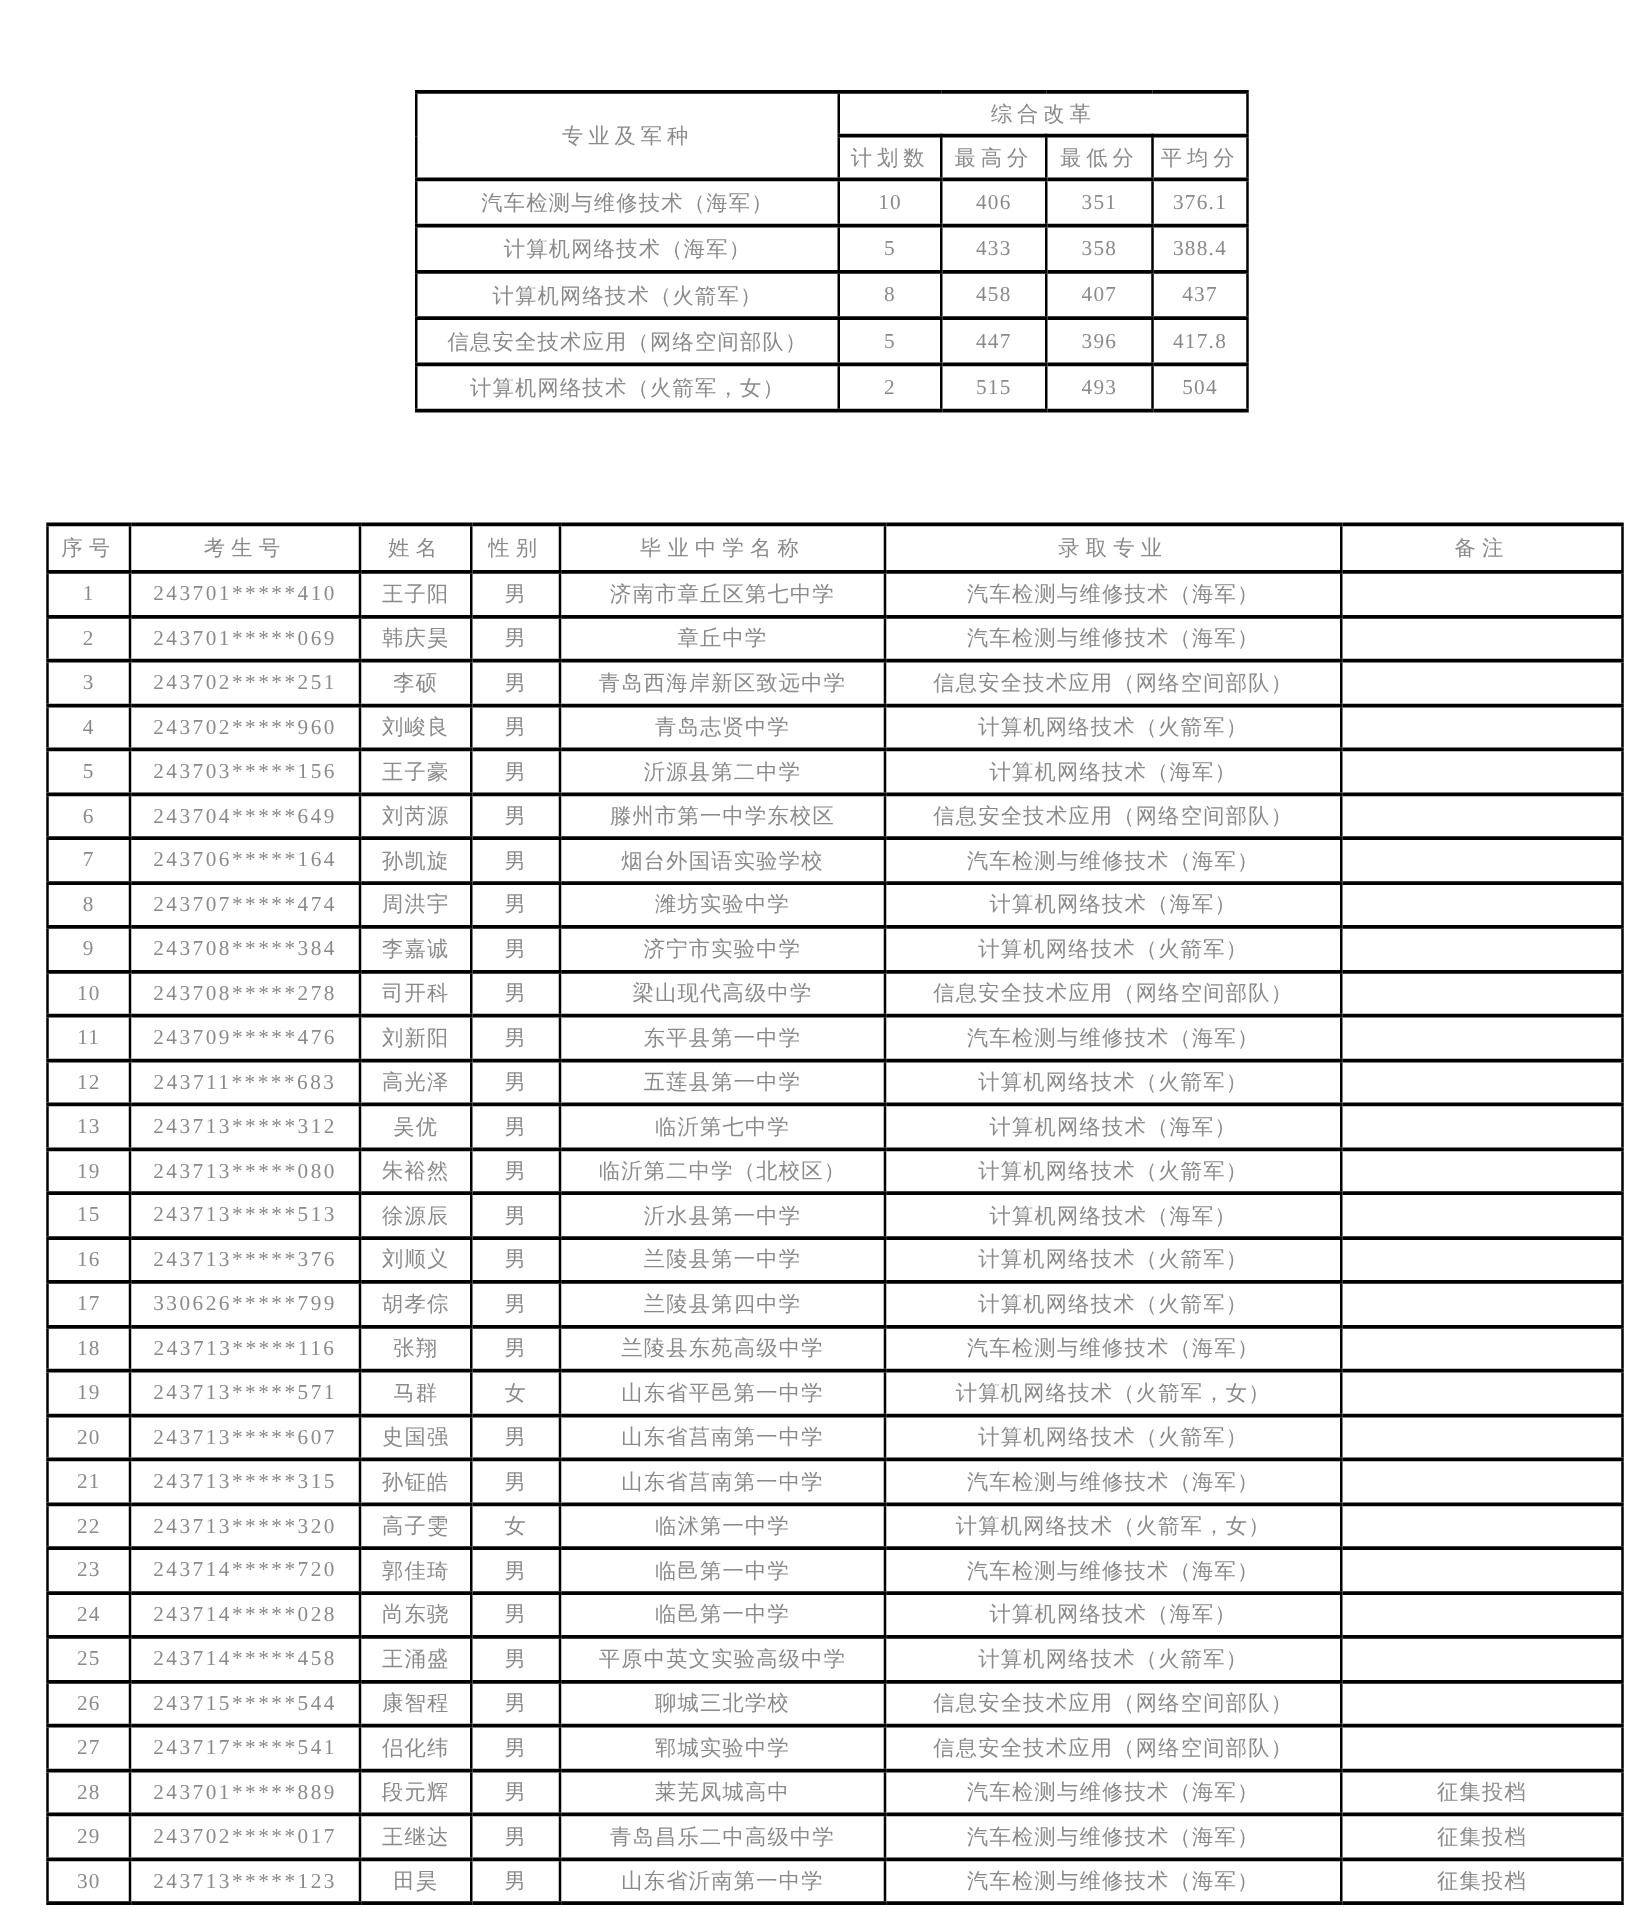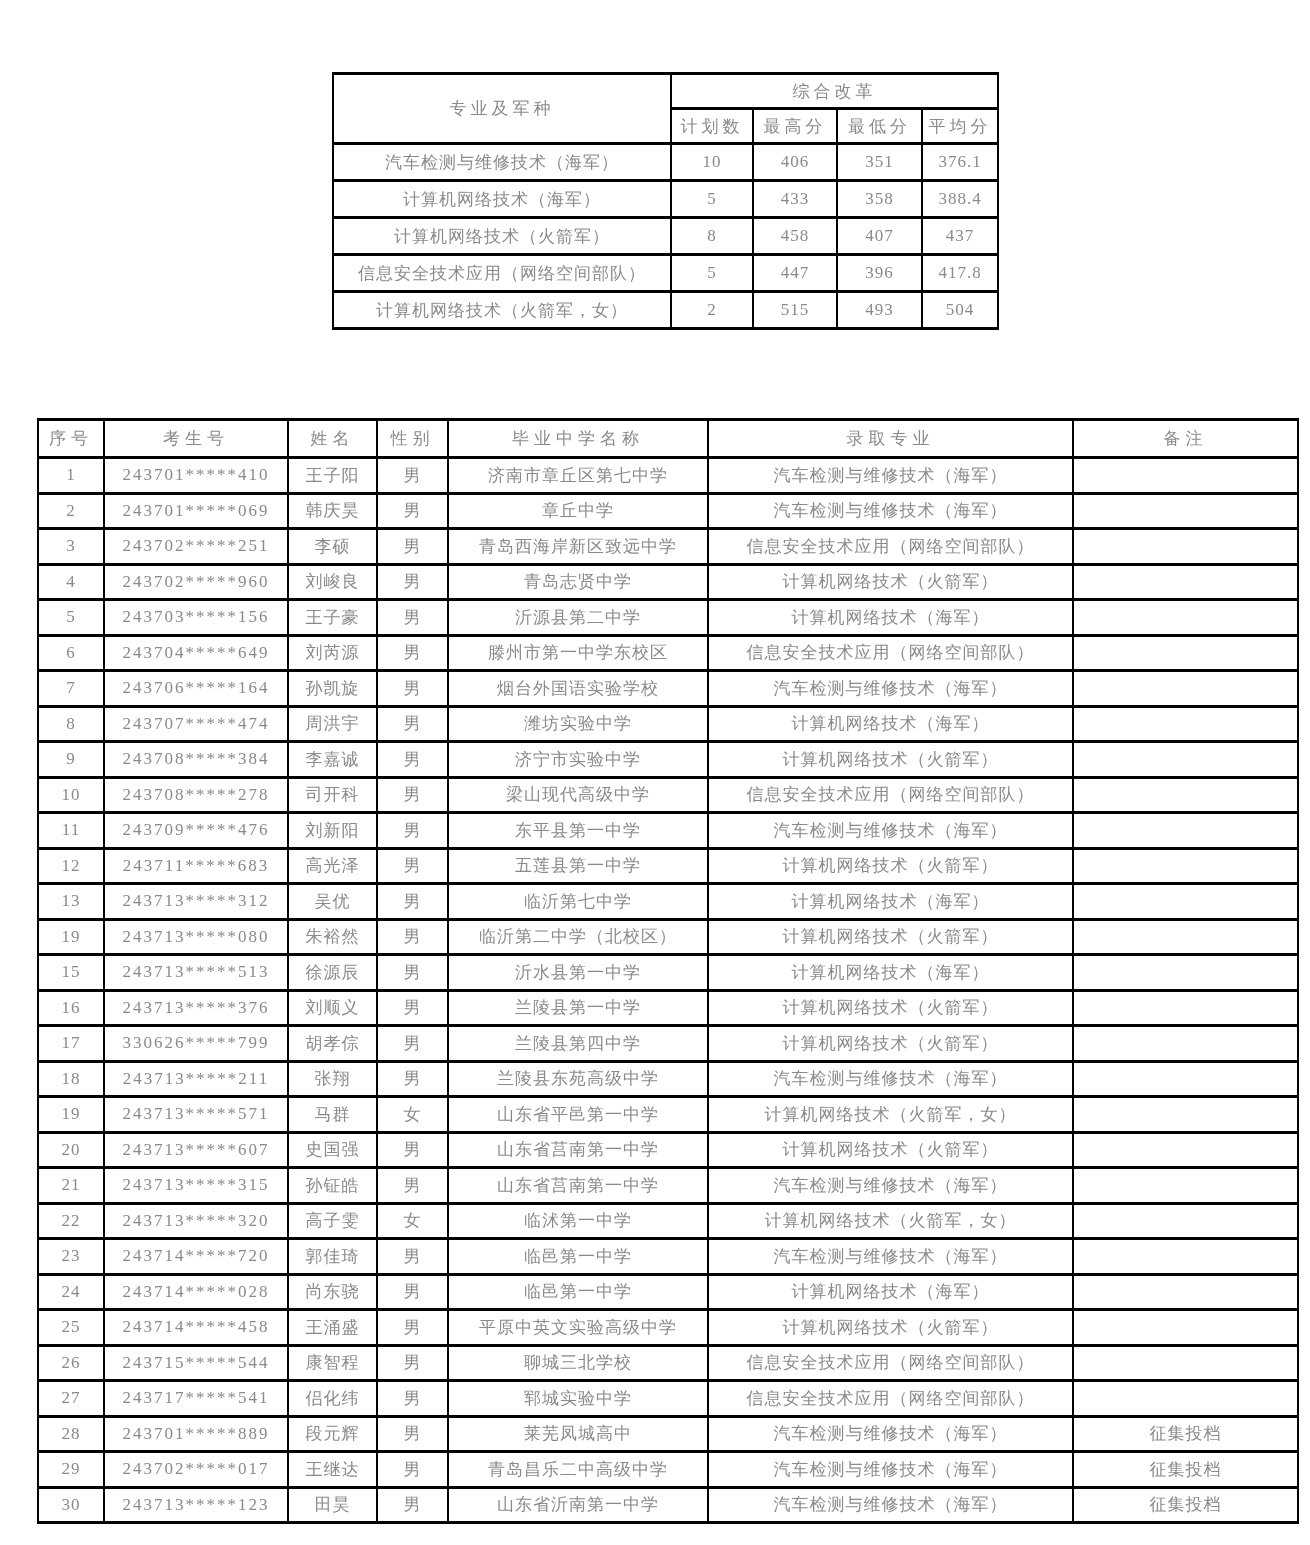--- a/index.html
+++ b/index.html
@@ -277,21 +277,21 @@
         <td data-name="admission-row-index">17</td>
         <td data-name="admission-row-candidate-no">330626*****799</td>
         <td data-name="admission-row-name">胡孝倧</td>
         <td data-name="admission-row-gender">男</td>
         <td data-name="admission-row-school">兰陵县第四中学</td>
         <td data-name="admission-row-admitted-major">计算机网络技术（火箭军）</td>
         <td data-name="admission-row-remark"></td>
       </tr>
       <tr data-name="admission-row">
         <td data-name="admission-row-index">18</td>
-        <td data-name="admission-row-candidate-no">243713*****211</td>
+        <td data-name="admission-row-candidate-no">243713*****116</td>
         <td data-name="admission-row-name">张翔</td>
         <td data-name="admission-row-gender">男</td>
         <td data-name="admission-row-school">兰陵县东苑高级中学</td>
         <td data-name="admission-row-admitted-major">汽车检测与维修技术（海军）</td>
         <td data-name="admission-row-remark"></td>
       </tr>
       <tr data-name="admission-row">
         <td data-name="admission-row-index">19</td>
         <td data-name="admission-row-candidate-no">243713*****571</td>
         <td data-name="admission-row-name">马群</td>

